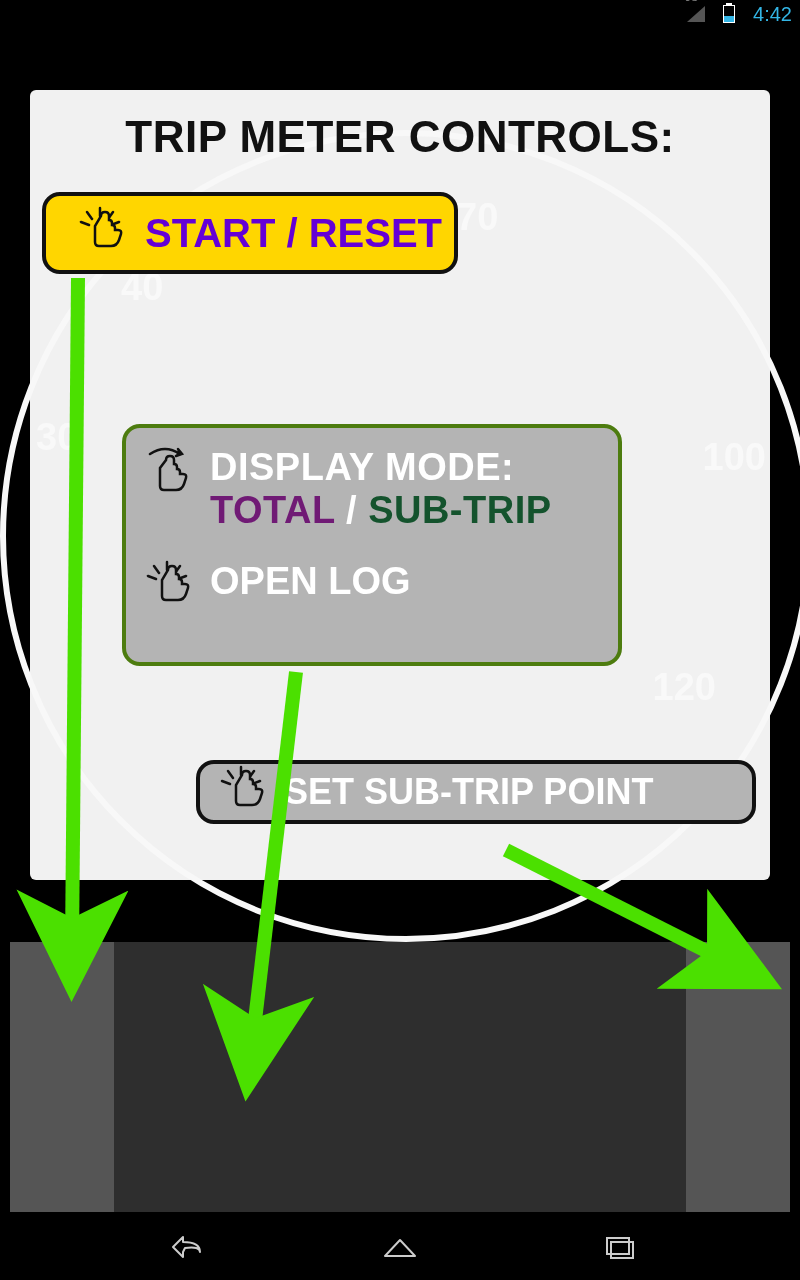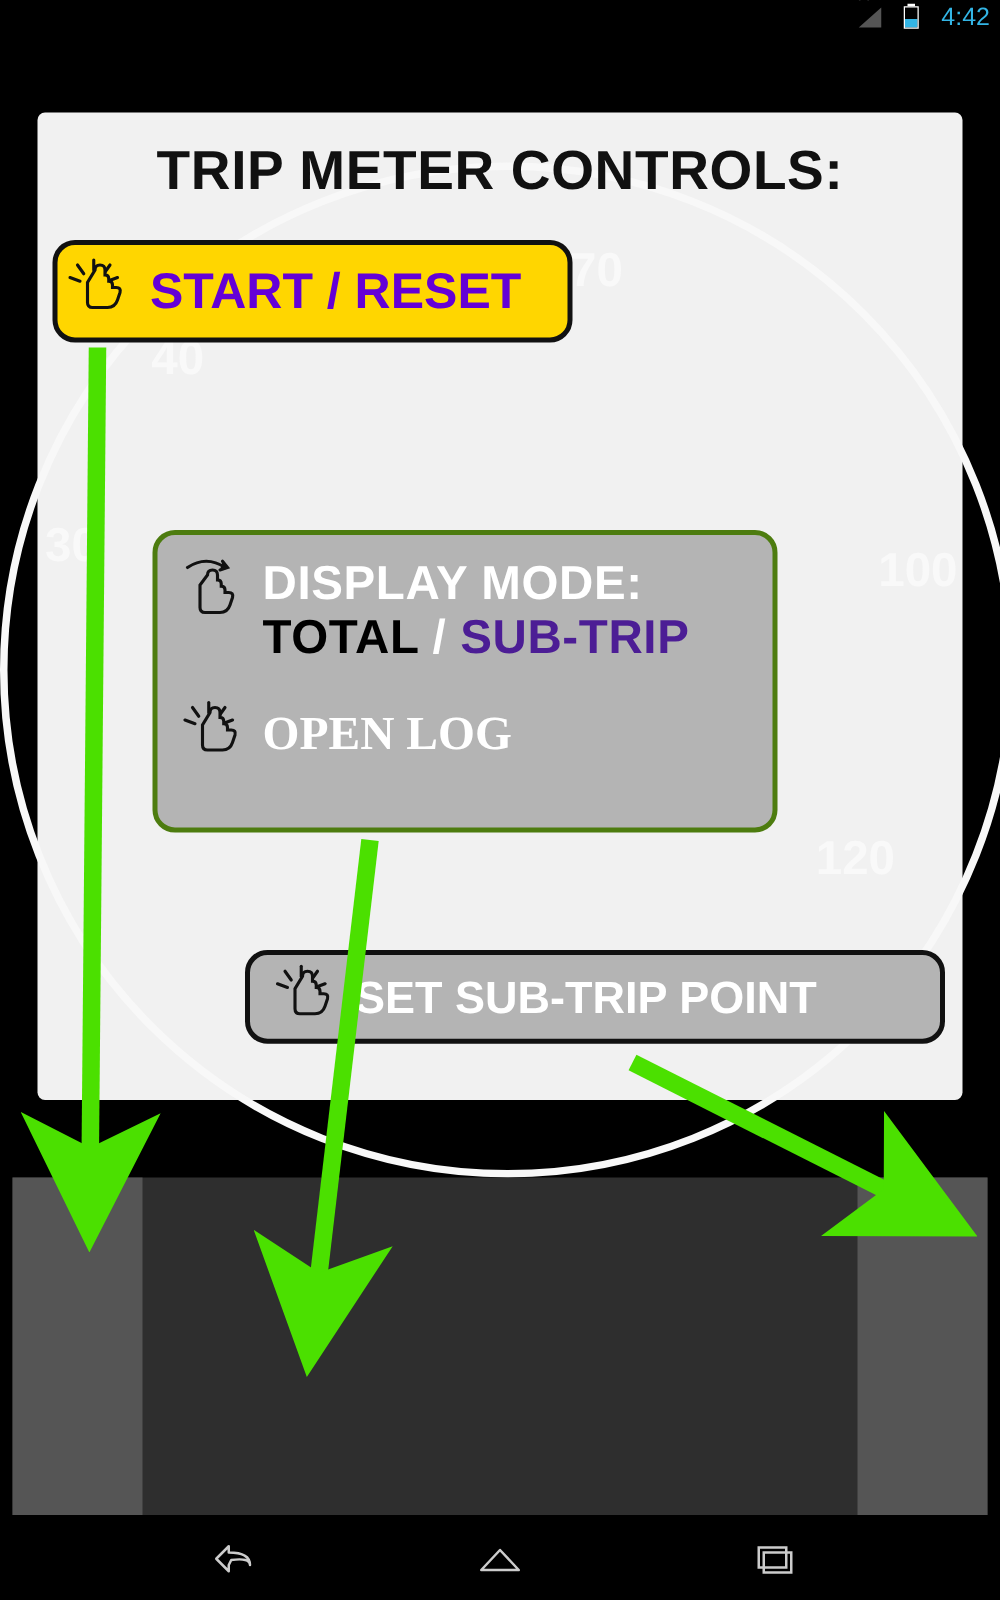--- a/index.html
+++ b/index.html
@@ -102,21 +102,21 @@
     top: 102px;
     width: 416px;
     height: 82px;
     background: #ffd600;
     border: 4px solid #111;
     border-radius: 18px;
     display: flex;
     align-items: center;
     box-sizing: border-box;
     gap: 20px;
-    padding-left: 4px;
+    padding-left: 29px;
     color: #6400d6;
     font-size: 40px;
     font-weight: bold;
   }
   
   .box-display {
     position: absolute;
     left: 92px;
     top: 334px;
     width: 500px;
@@ -130,38 +130,36 @@
     font-weight: bold;
     padding: 18px 20px 18px 16px;
   }
   .box-display .row {
     display: flex;
     align-items: flex-start;
     gap: 18px;
   }
   .box-display .row2 {
     display: flex;
-    align-items: center;
     gap: 18px;
     margin-top: 28px;
-    font-family: Liberation Serif, serif;
   }
   .line {
     letter-spacing: 0.5px;
   }
-  .total-part { color: #000000; }
+  .total-part { color: #701a75; }
   .sep-part { color: #fff; }
-  .sub-part { color: #4c1d95; }
+  .sub-part { color: #14532d; }
   
   .box-sub {
     position: absolute;
     left: 166px;
     top: 670px;
     width: 560px;
-    height: 75px;
+    height: 64px;
     background: #b4b4b4;
     border: 4px solid #111;
     border-radius: 18px;
     box-sizing: border-box;
     color: #fff;
     font-size: 36px;
     font-weight: bold;
     display: flex;
     align-items: center;
     gap: 18px;

